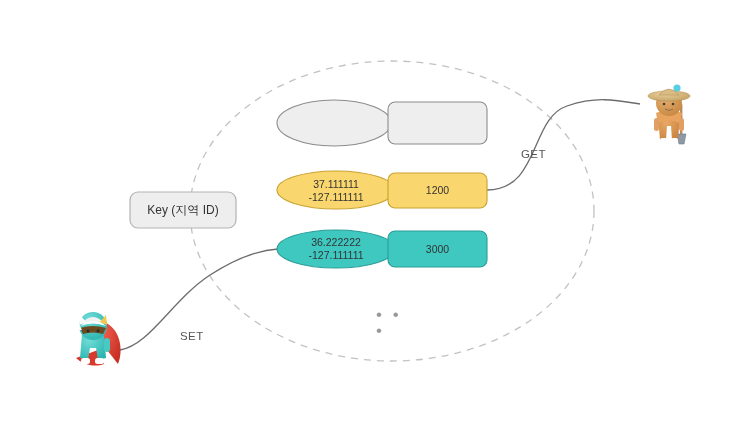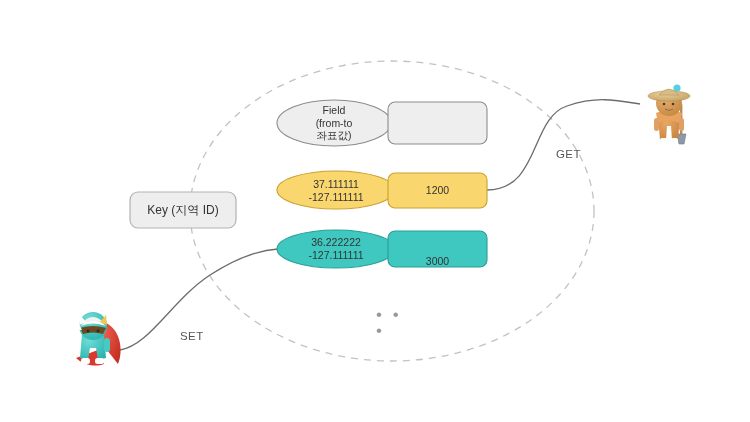--- a/index.html
+++ b/index.html
@@ -35,31 +35,31 @@
     pointer-events: none;
     line-height: 1.18;
   }
   .node-label span { display: block; white-space: nowrap; }
 
   .lbl-field   { left: 277px; top: 100px; width: 114px; height: 46px; font-size: 10.5px; }
   .lbl-value   { left: 388px; top: 102px; width: 99px; height: 42px; font-size: 10.5px; }
   .lbl-f1      { left: 277px; top: 172px; width: 118px; height: 37px; font-size: 10.5px; text-align: right; }
   .lbl-v1      { left: 388px; top: 173px; width: 99px; height: 35px; font-size: 10.5px; align-items: center; }
   .lbl-f2      { left: 277px; top: 230px; width: 118px; height: 37px; font-size: 10.5px; align-items: center; }
-  .lbl-v2      { left: 388px; top: 231px; width: 99px; height: 36px; font-size: 10.5px; justify-content: flex-end; }
+  .lbl-v2      { left: 388px; top: 231px; width: 99px; height: 36px; font-size: 10.5px; }
   .lbl-key     { left: 130px; top: 192px; width: 106px; height: 36px; font-size: 12px; border-radius: 8px; }
 
   .edge-label {
     position: absolute;
     color: #555555;
     font-size: 11.5px;
     letter-spacing: 0.4px;
     pointer-events: none;
   }
-  .lbl-get { left: 521px; top: 148px; margin-left: 35px; }
+  .lbl-get { left: 521px; top: 148px; }
   .lbl-set { left: 180px; top: 330px; }
 
   .ellipsis-dots {
     position: absolute;
     left: 376px;
     top: 307px;
     width: 34px;
     height: 16px;
     color: #9a9a9a;
     font-size: 17px;
@@ -148,25 +148,20 @@
       <rect x="36" y="32" width="6" height="14" rx="3" fill="#46cac3"></rect>
       <rect x="13" y="52" width="9" height="6" rx="2.5" fill="#ffffff"></rect>
       <rect x="27" y="52" width="9" height="6" rx="2.5" fill="#ffffff"></rect>
     </g>
   </svg>
 
   <div class="node-label lbl-key">
     <span>Key (지역 ID)</span>
   </div>
 
-  <div class="node-label lbl-field">
-    <span>Field</span>
-    <span>(from-to</span>
-    <span>좌표값)</span>
-  </div>
 
 
   <div class="node-label lbl-f1">
     <span>37.111111</span>
     <span>-127.111111</span>
   </div>
 
   <div class="node-label lbl-v1">
     <span>1200</span>
   </div>

